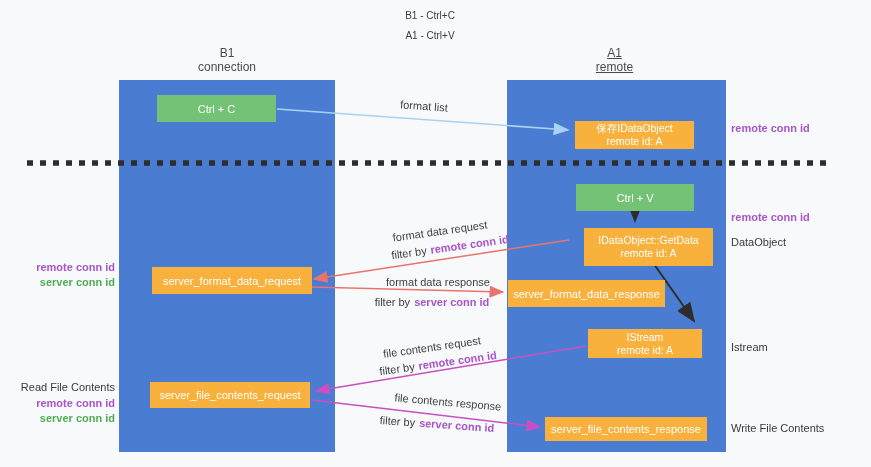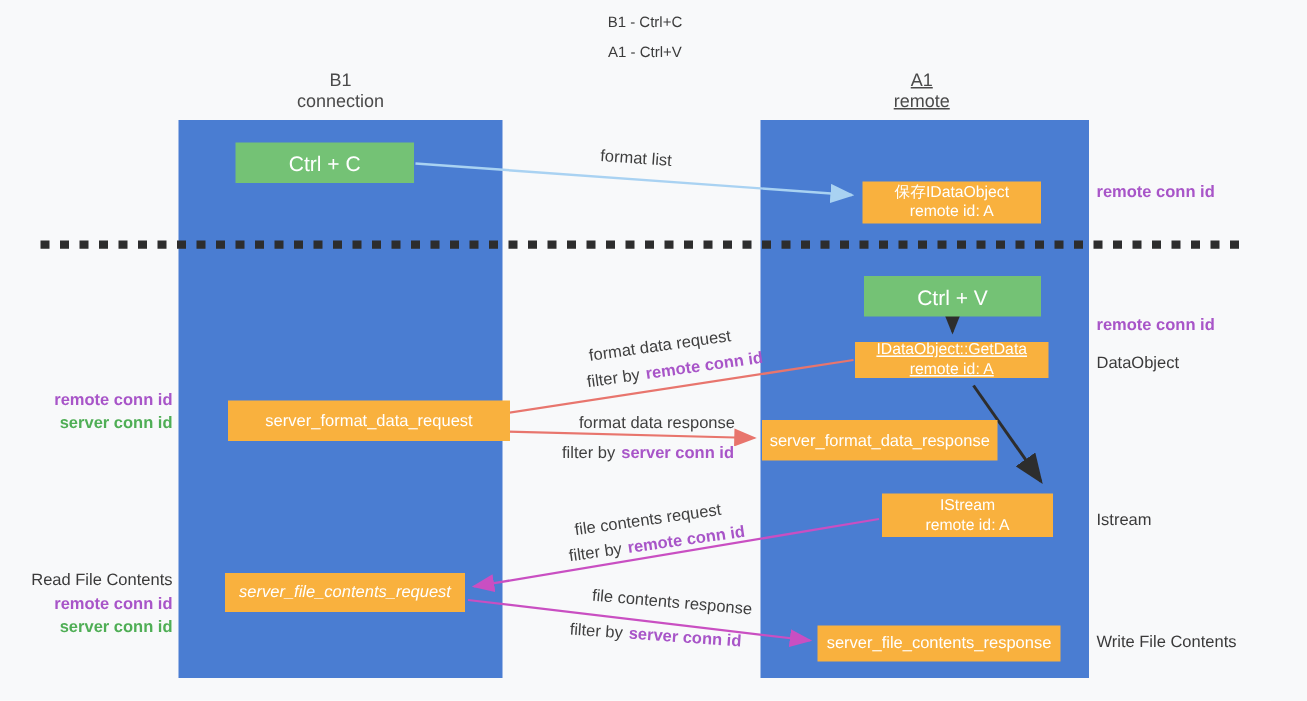--- a/index.html
+++ b/index.html
@@ -22,21 +22,21 @@
     position:absolute; top:80px; height:372px; background:#4a7dd2;
   }
   .col.left  { left:119px; width:216px; }
   .col.right { left:507px; width:219px; }
   svg.overlay { position:absolute; left:0; top:0; z-index:2; }
   .node {
     position:absolute; z-index:3;
     display:flex; flex-direction:column; align-items:center; justify-content:center;
     color:#ffffff; text-align:center; white-space:nowrap;
   }
-  .node.green  { background:#74c275; font-size:14px; }
+  .node.green  { background:#74c275; font-size:11px; }
   .node.orange { background:#f9b13e; font-size:11px; }
   .node .l2 { font-size:10.5px; line-height:13px; }
   .node .l1 { font-size:10.5px; line-height:13px; }
   .edge-label {
     position:absolute; z-index:3; white-space:nowrap;
     font-size:11px; color:#3f3f3f;
     transform:translate(-50%,-50%);
   }
   .purple { color:#a855c8; font-weight:700; }
   .greent { color:#4fae55; font-weight:700; }
@@ -106,39 +106,39 @@
 
   <div class="node orange" style="left:575px; top:121px; width:119px; height:28px;text-align:center;">
     <span class="l1">保存IDataObject</span>
     <span class="l2">remote id: A</span>
   </div>
 
   <div class="node green" style="left:576px; top:184px; width:118px; height:27px;">
     <span>Ctrl + V</span>
   </div>
 
-  <div class="node orange" style="left:570px; top:228px; width:129px; height:24px;text-decoration:underline;">
+  <div class="node orange" style="left:584px; top:228px; width:129px; height:38px;">
     <span class="l1">IDataObject::GetData</span>
     <span class="l2">remote id: A</span>
   </div>
 
   <div class="node orange" style="left:588px; top:329px; width:114px; height:29px;">
     <span class="l1">IStream</span>
     <span class="l2">remote id: A</span>
   </div>
 
-  <div class="node orange" style="left:152px; top:267px; width:188px; height:27px;">
+  <div class="node orange" style="left:152px; top:267px; width:160px; height:27px;">
     <span>server_format_data_request</span>
   </div>
 
   <div class="node orange" style="left:508px; top:280px; width:157px; height:27px;">
     <span>server_format_data_response</span>
   </div>
 
-  <div class="node orange" style="left:150px; top:382px; width:160px; height:26px;font-style:italic;">
+  <div class="node orange" style="left:150px; top:382px; width:160px; height:26px;">
     <span>server_file_contents_request</span>
   </div>
 
   <div class="node orange" style="left:545px; top:417px; width:162px; height:24px;">
     <span>server_file_contents_response</span>
   </div>
 
   <div class="edge-label" style="left:424px; top:106px; transform:translate(-50%,-50%) rotate(4deg);">format list</div>
 
   <div class="edge-label" style="left:440px; top:231px; transform:translate(-50%,-50%) rotate(-8deg);">format data request</div>

